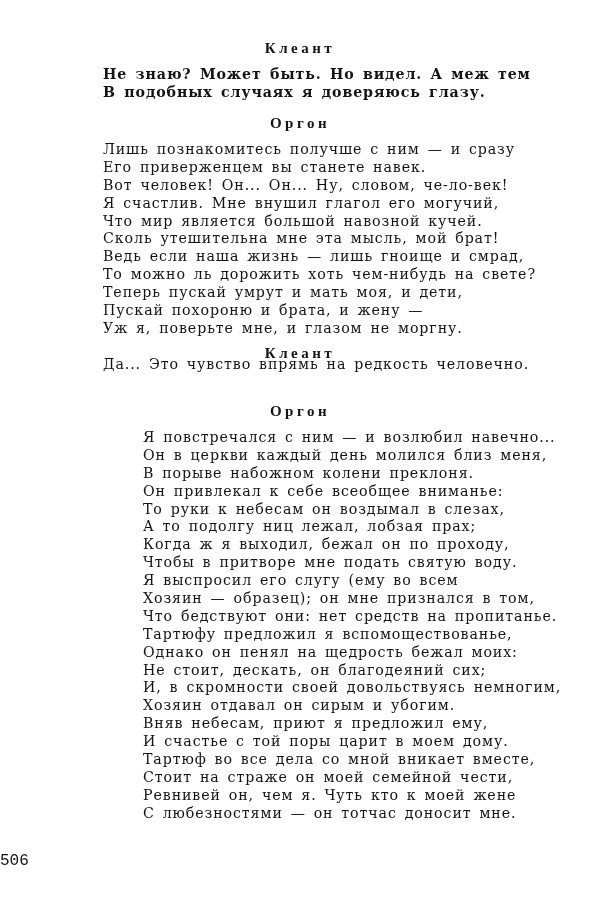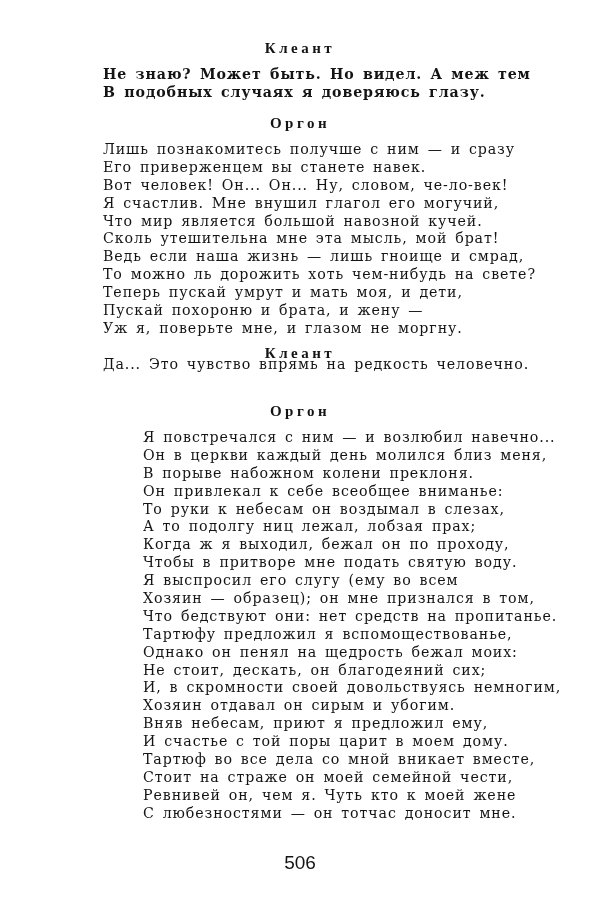--- a/index.html
+++ b/index.html
@@ -12,22 +12,22 @@
     position: absolute; left: 0; width: 600px; text-align: center;
     font-size: 15px; letter-spacing: 3.5px; font-weight: 600;
     font-family: "Liberation Serif", "DejaVu Serif", serif;
   }
   .verse { position: absolute; left: 103px; width: 460px; }
   .line {
     display: block; height: 17.9px; line-height: 17.9px; white-space: nowrap;
     font-size: 14.2px; letter-spacing: 0.9px; word-spacing: 2.5px;
   }
   .pageno {
-    position: absolute; left: 0; width: 600px; text-align: center; top: 852px;
-    font-size: 19px; font-family: Liberation Sans, sans-serif;
+    position: absolute; left: 0; width: 600px; text-align: left; top: 852px;
+    font-size: 16px; font-family: Liberation Mono, monospace;
   }
 </style>
 </head>
 <body>
 
 <div class="page">
 
   <div class="speaker" style="top:40px;">Клеант</div>
   <div class="verse" style="top:66px;font-weight:bold;">
     <span class="line">Не знаю? Может быть. Но видел. А меж тем</span>

